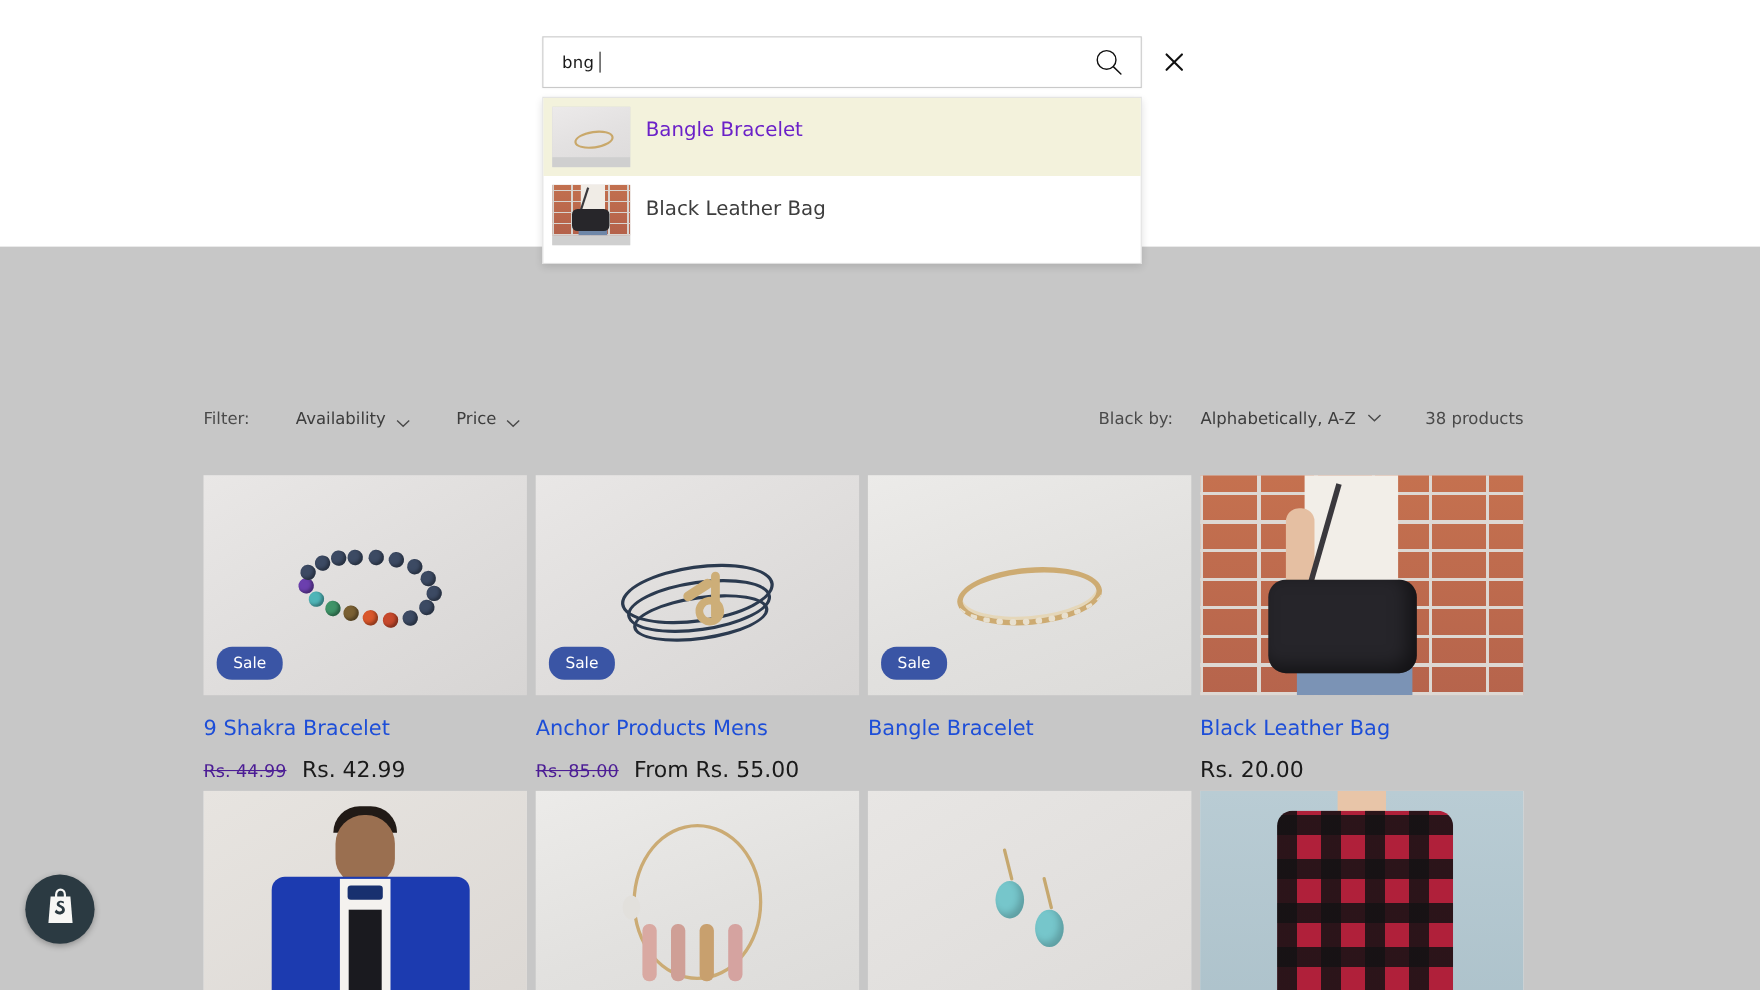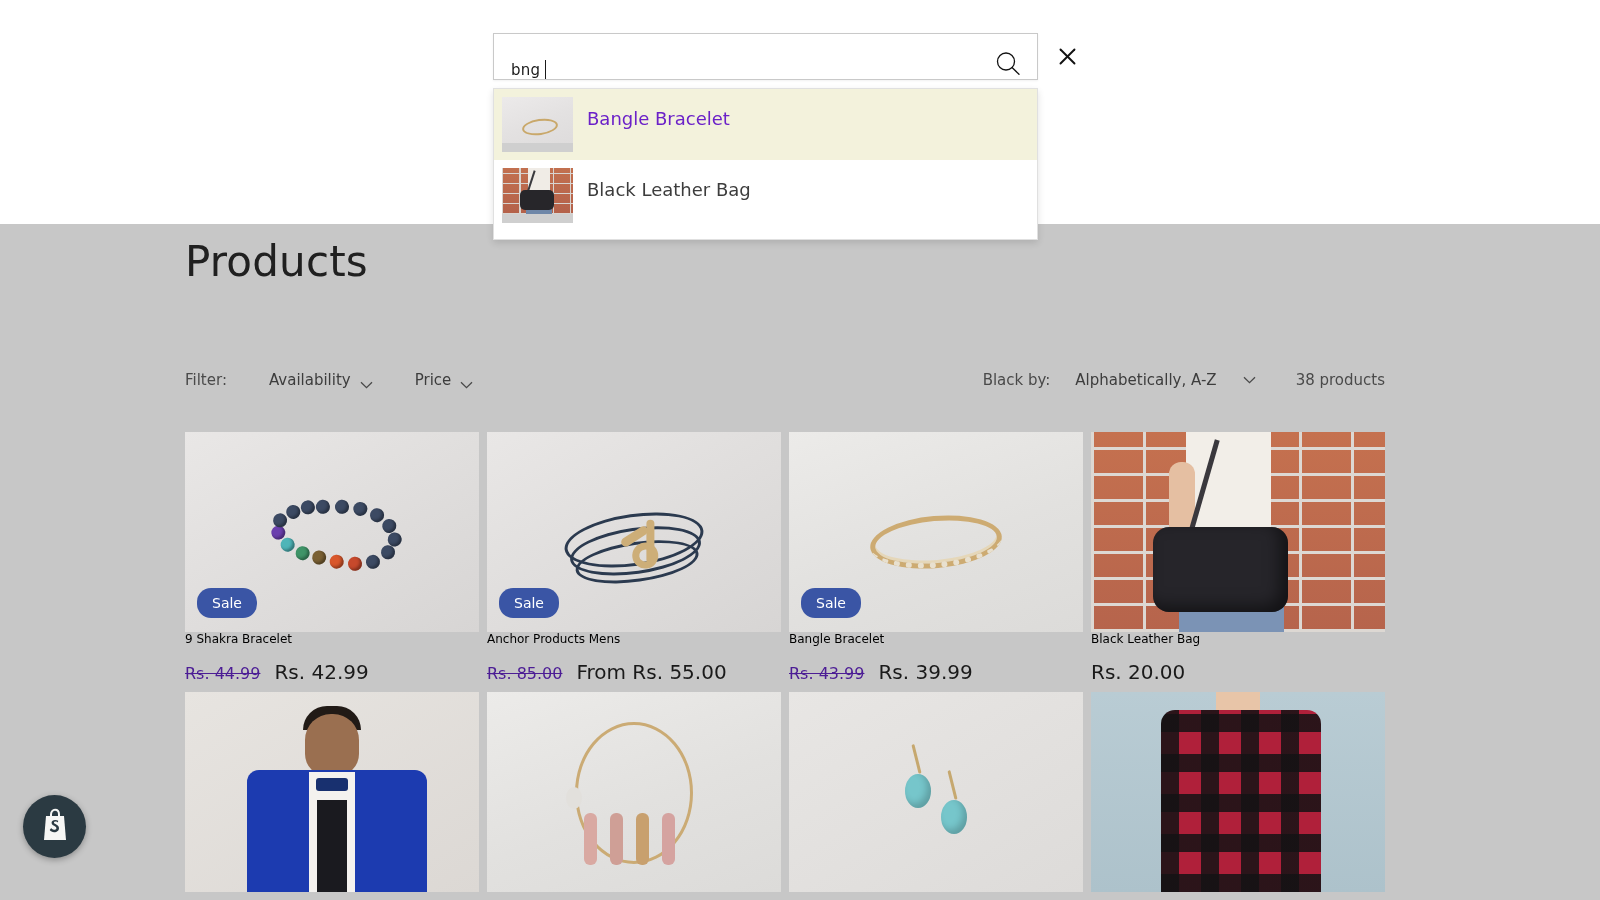--- a/index.html
+++ b/index.html
@@ -23,21 +23,21 @@
   .search-row {
     position: absolute; left: 493px; top: 33px;
     display: flex; align-items: center;
   }
 
   .search-field {
     width: 545px; height: 47px;
     background: #ffffff;
     border: 1px solid #c9c9c9;
     box-shadow: 0 1px 2px rgba(0,0,0,.06);
-    display: flex; align-items: flex-end;
+    display: flex; align-items: center;
     padding: 0 14px 0 17px;
   }
   .search-text-wrap { flex: 1; display: flex; align-items: center; }
   .search-text {
     font-size: 15px; color: #1a1a1a; letter-spacing: .2px;
     font-family: "DejaVu Sans", sans-serif;
   }
   .caret {
     display: inline-block; width: 1px; height: 19px;
     background: #1a1a1a; margin-left: 5px;
@@ -134,21 +134,21 @@
     font-family: "DejaVu Sans", sans-serif;
   }
   .filter-label { margin-right: 42px; color:#4a4a4a; }
   .filter-item {
     display: flex; align-items: flex-end; gap: 9px;
     margin-right: 42px; cursor: pointer; color:#3d3d3d;
   }
   .chev { display:block; }
   .spacer { flex: 1; }
   .sort-label { margin-right: 25px; color:#4a4a4a; }
-  .sort-item { display:flex; align-items:center; gap:26px; cursor:pointer; color:#3d3d3d; }
+  .sort-item { display:flex; align-items:center; gap:10px; cursor:pointer; color:#3d3d3d; }
   .count { margin-left: 40px; color:#4a4a4a; }
 
   
   .grid {
     position: absolute; left: 185px; top: 208px;
     width: 1199px;
     display: grid; grid-template-columns: repeat(4, 294px);
     gap: 8px 8px;
   }
   .card { width: 310px; }
@@ -157,21 +157,21 @@
     overflow: hidden; background: #e4e4e4;
   }
   .badge {
     position: absolute; left: 12px; bottom: 14px;
     background: #3a55a5; color: #ffffff;
     font-size: 14px; line-height: 1;
     padding: 8px 15px; border-radius: 14px;
     font-family: "DejaVu Sans", sans-serif;
   }
   .card-title {
-    font-size: 12px; color: #000000;
+    margin-top: 19px; font-size: 19px; color: #1d4ed8;
     font-family: "DejaVu Sans", sans-serif;
   }
   .price-row {
     margin-top: 14px; display: flex; align-items: baseline; gap: 14px;
     font-family: "DejaVu Sans", sans-serif;
   }
   .price-old {
     font-size: 16px; color: #4c1d95; text-decoration: line-through;
   }
   .price-new { font-size: 20px; color: #1a1a1a; }
@@ -253,21 +253,20 @@
     cursor: pointer; z-index: 8;
   }
 </style>
 </head>
 <body>
 
 <div id="app">
 
   <div class="page-body">
 
-    <div class="page-title">Products</div>
 
     <div class="filter-bar">
       <span class="filter-label">Filter:</span>
 
       <span class="filter-item">
         <span>Availability</span>
         <span>
           <svg class="chev" width="13" height="8" viewBox="0 0 13 8">
               <path d="M1 1.2 L6.5 6.6 L12 1.2" fill="none" stroke="#4a4a4a" stroke-width="1.3"></path>
             </svg>
@@ -348,24 +347,20 @@
         </div>
       </div>
 
       <div class="card">
         <div class="media pm-marble">
           <div class="bangle-big"></div>
           <div class="bangle-stones"></div>
           <span class="badge">Sale</span>
         </div>
         <div class="card-title">Bangle Bracelet</div>
-        <div class="price-row">
-          <span class="price-old">Rs. 43.99</span>
-          <span class="price-new">Rs. 39.99</span>
-        </div>
       </div>
 
       <div class="card">
         <div class="media">
           <div class="brickwall"></div>
           <div class="bw-person"></div>
           <div class="bw-arm"></div>
           <div class="bw-jeans"></div>
           <div class="bw-strap"></div>
           <div class="bw-bag"></div>

